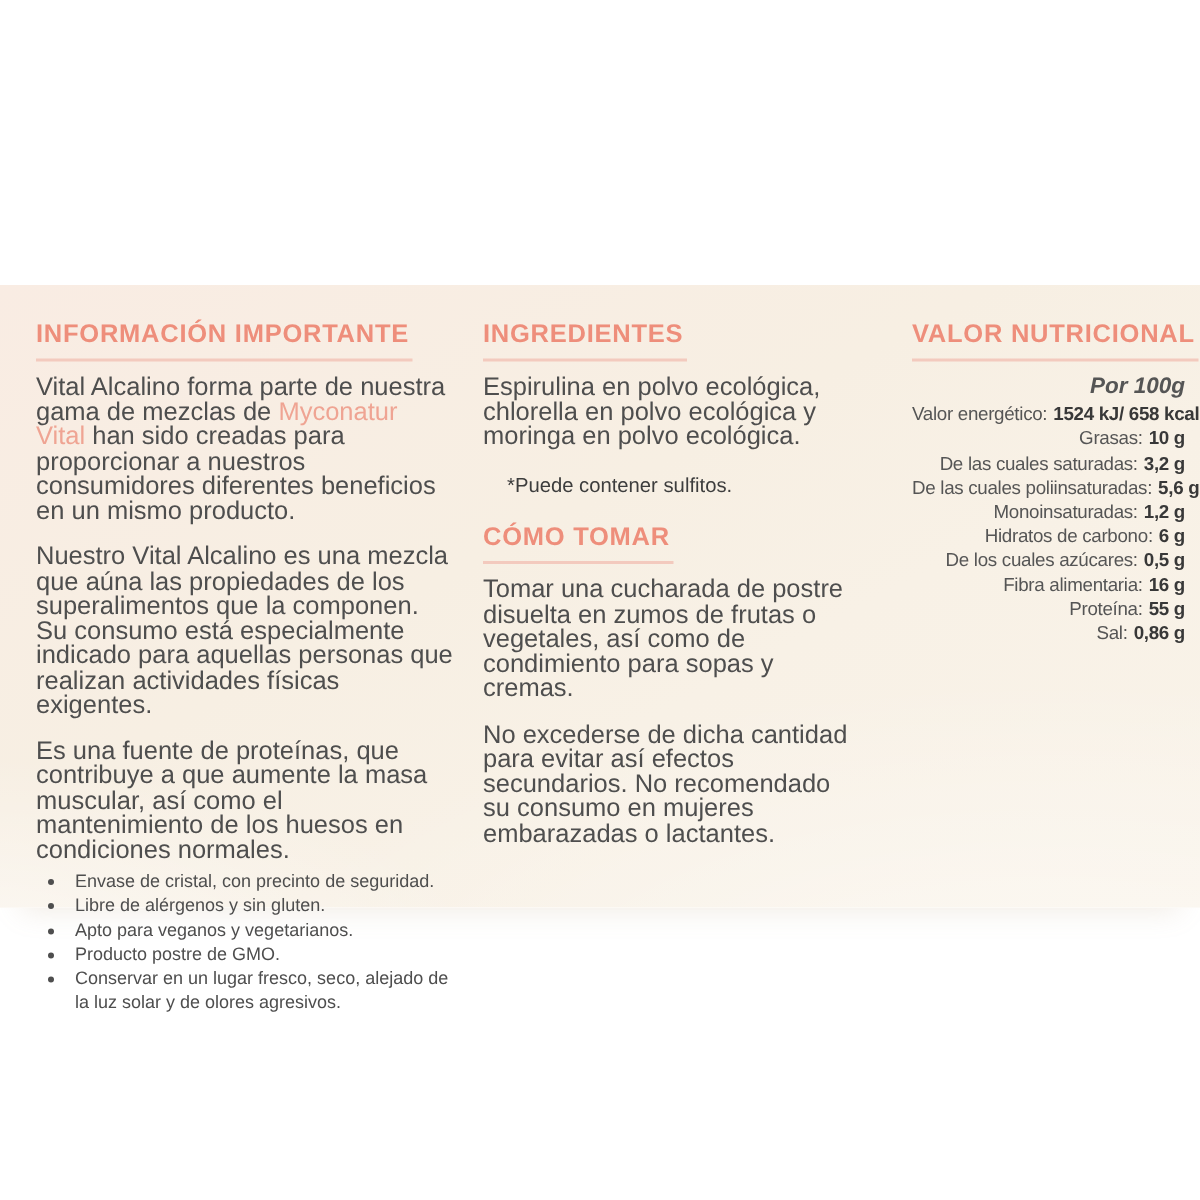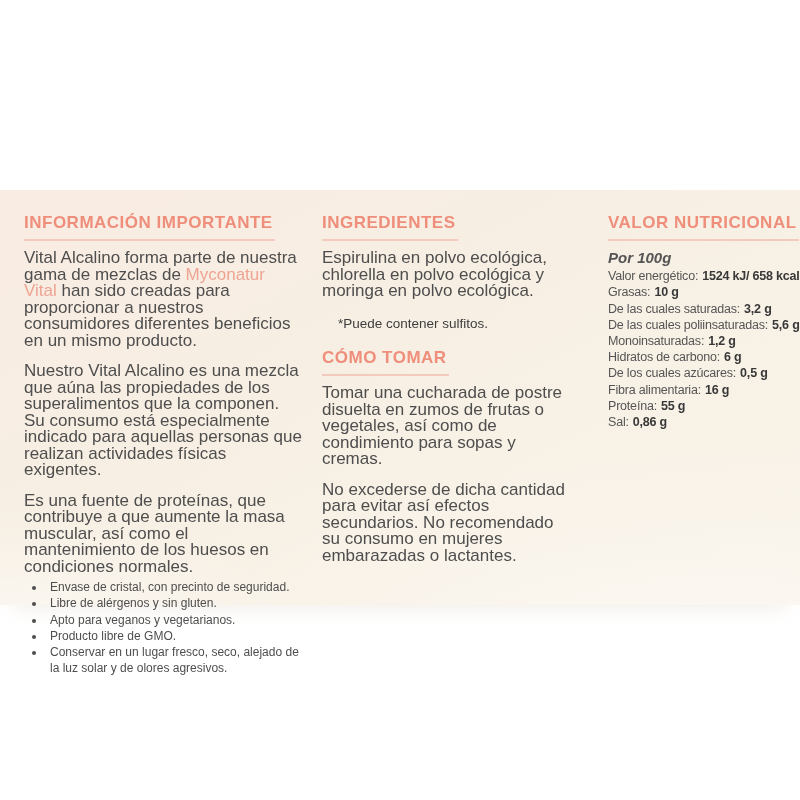--- a/index.html
+++ b/index.html
@@ -30,21 +30,21 @@
       linear-gradient(152deg, #f9ece3 0%, #f7efe3 42%, #f8f1e6 62%, #f9f3e9 100%);
     box-shadow: 0 16px 18px -14px rgba(180,150,110,0.18);
   }
   .cols {
     display: flex;
     box-sizing: border-box;
     padding: 23px 10px 0 24px;
   }
   .col-info   { width: 278px; flex: none; }
   .col-mid    { width: 250px; flex: none; margin-left: 20px; }
-  .col-nutri  { flex: 1; margin-left: 36px; min-width: 0; }
+  .col-nutri  { flex: 1; margin-left: 36px; min-width: 0; text-align: right; }
 
   h2.sec-heading {
     display: table;
     margin: 0 0 9px 0;
     padding: 0 2px 6px 0;
     font-size: 17px;
     line-height: 20px;
     font-weight: 700;
     letter-spacing: 0.5px;
     color: #ee8e7b;
@@ -117,21 +117,21 @@
 
       <div class="col-info">
         <h2 class="sec-heading">INFORMACIÓN IMPORTANTE</h2>
         <p class="body-p"><span>Vital Alcalino forma parte de nuestra gama de mezclas de </span><a class="inline-link">Myconatur Vital</a><span> han sido creadas para proporcionar a nuestros consumidores diferentes beneficios en un mismo producto.</span></p>
         <p class="body-p">Nuestro Vital Alcalino es una mezcla que aúna las propiedades de los superalimentos que la componen. Su consumo está especialmente indicado para aquellas personas que realizan actividades físicas exigentes.</p>
         <p class="body-p tight">Es una fuente de proteínas, que contribuye a que aumente la masa muscular, así como el mantenimiento de los huesos en condiciones normales.</p>
         <ul class="feature-list">
           <li>Envase de cristal, con precinto de seguridad.</li>
           <li>Libre de alérgenos y sin gluten.</li>
           <li>Apto para veganos y vegetarianos.</li>
-          <li>Producto libre de GMO.</li>
+          <li>Producto postre de GMO.</li>
           <li>Conservar en un lugar fresco, seco, alejado de la luz solar y de olores agresivos.</li>
         </ul>
       </div>
 
       <div class="col-mid">
         <h2 class="sec-heading">INGREDIENTES</h2>
         <p class="body-p tight">Espirulina en polvo ecológica, chlorella en polvo ecológica y moringa en polvo ecológica.</p>
         <p class="warning-p">*Puede contener sulfitos.</p>
 
         <h2 class="sec-heading heading-spacer">CÓMO TOMAR</h2>

